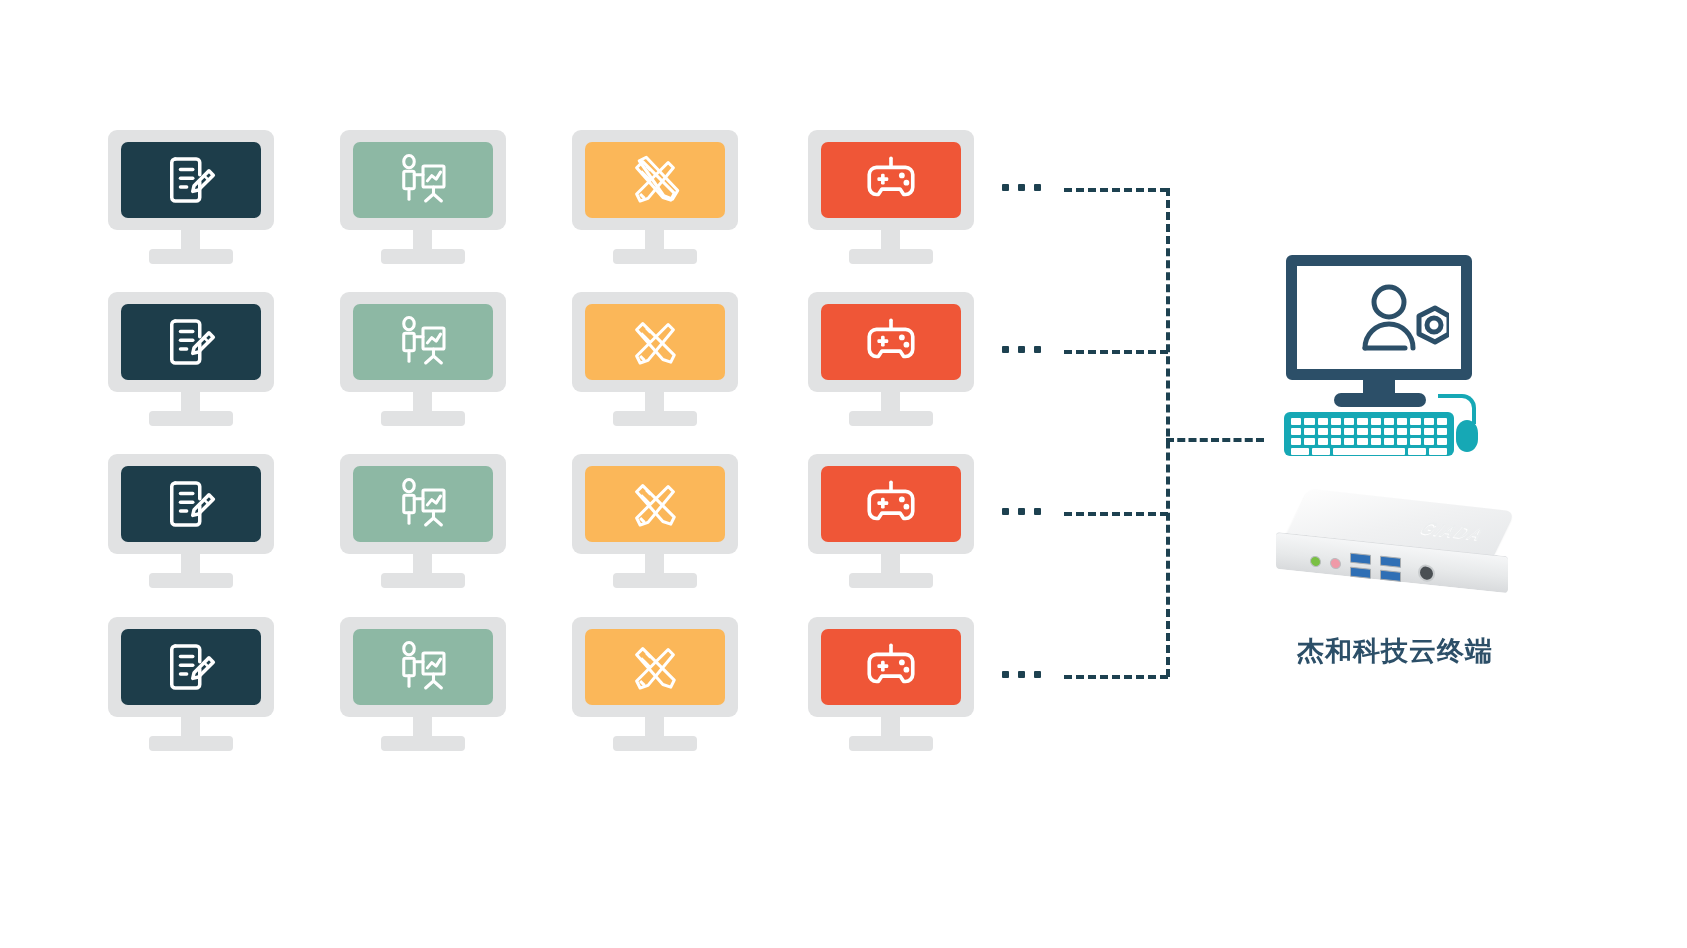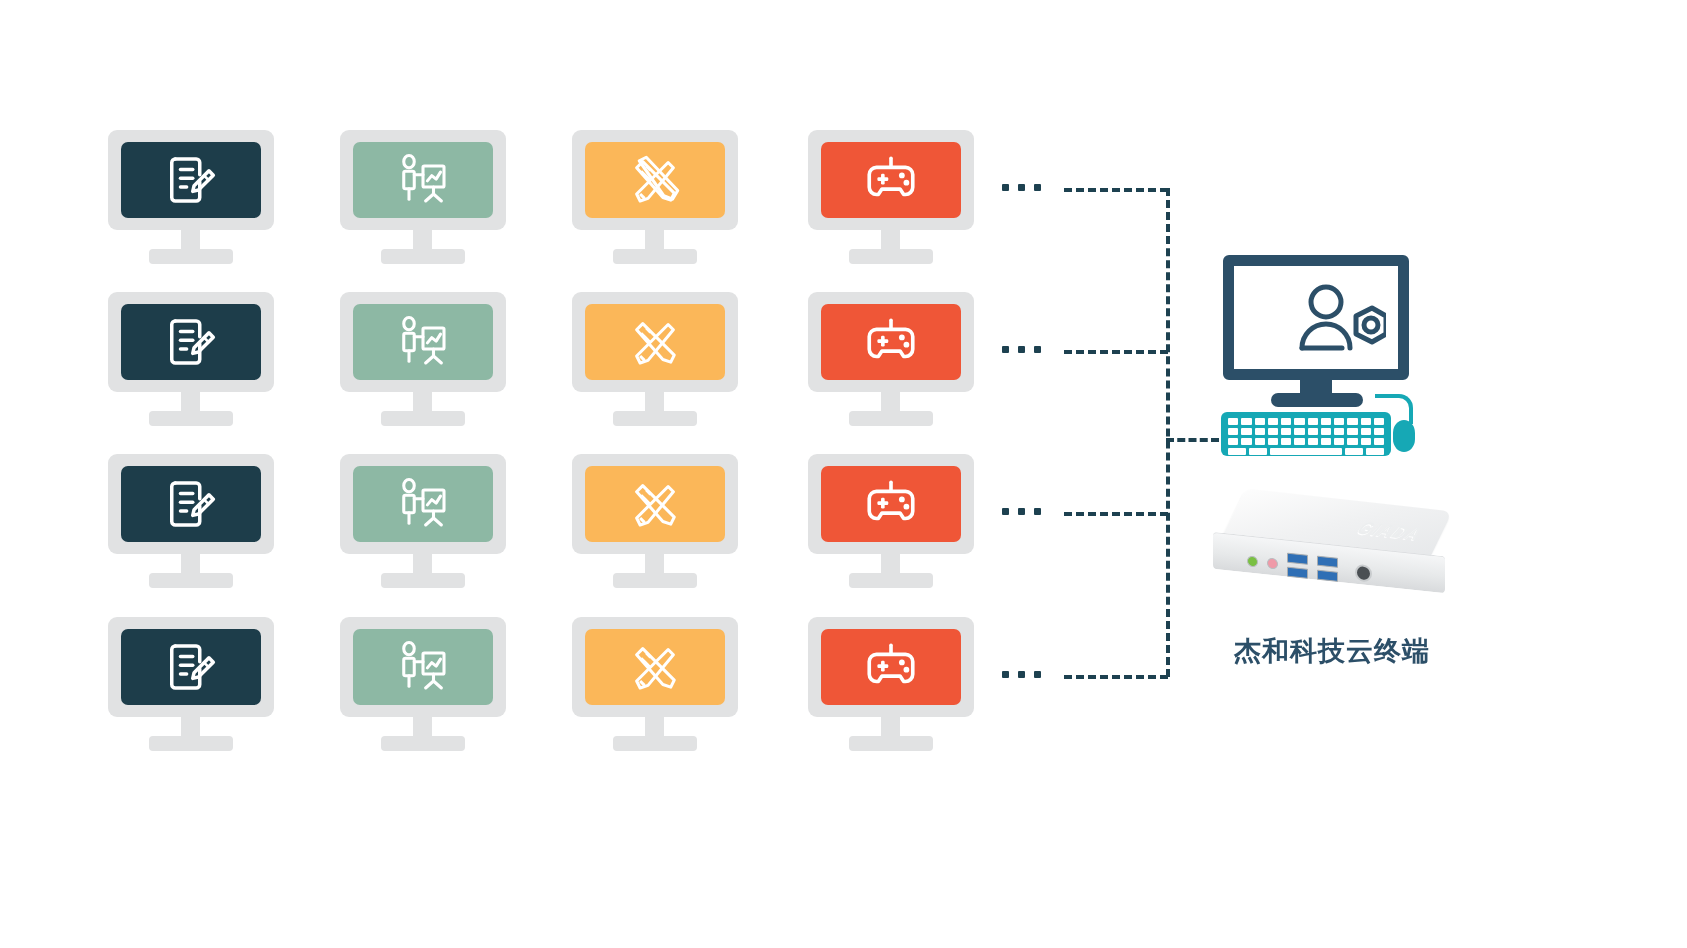--- a/index.html
+++ b/index.html
@@ -100,21 +100,21 @@
   }
   .dash-v {
     position: absolute;
     width: 0;
     border-left: 4px dashed #1d4150;
   }
 
   
   .terminal-block {
     position: absolute;
-    left: 1207px;
+    left: 1270px;
     top: 255px;
     width: 300px;
     height: 460px;
   }
 
   .tm-monitor {
     position: absolute;
     left: 16px;
     top: 0px;
     width: 186px;

